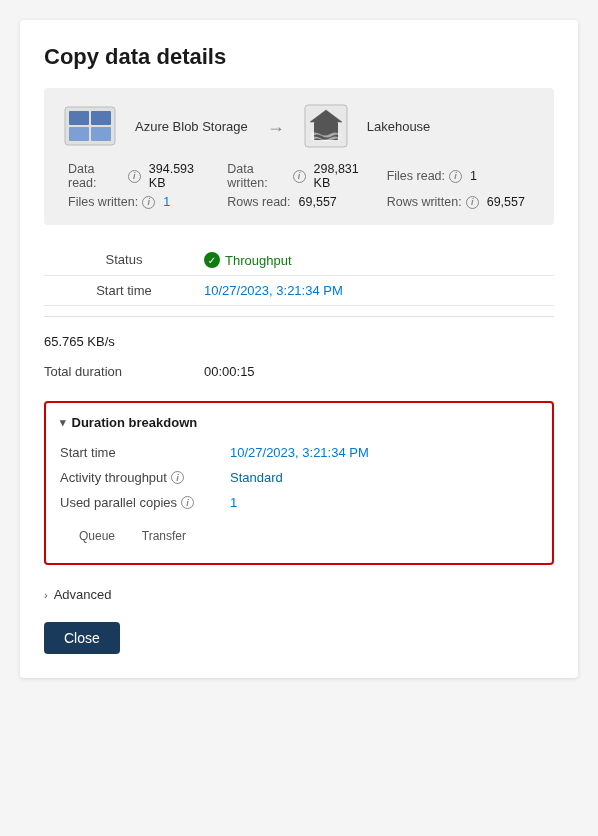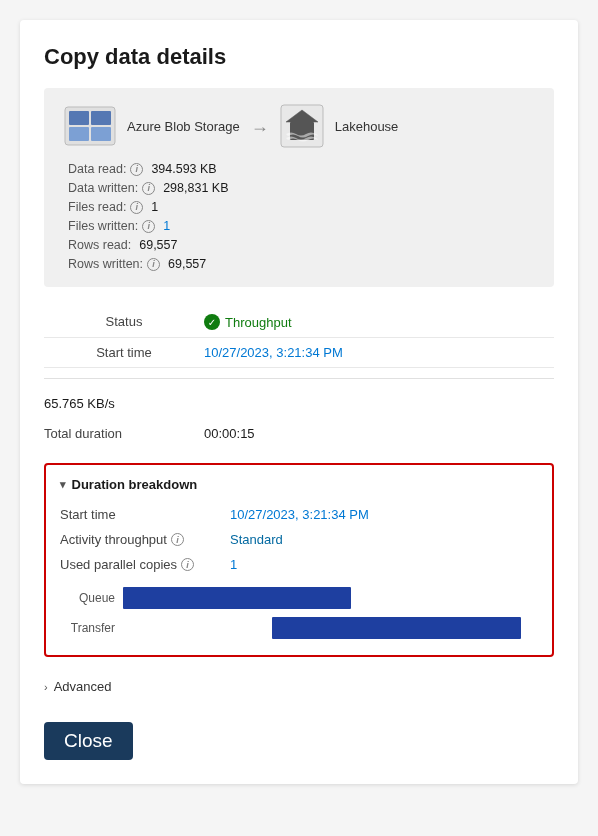--- a/index.html
+++ b/index.html
@@ -32,21 +32,21 @@
       border-radius: 4px;
       padding: 16px 20px;
       margin-bottom: 20px;
       display: flex;
       flex-direction: column;
       gap: 14px;
     }
     .transfer-flow {
       display: flex;
       align-items: center;
-      gap: 11px;
+      gap: 19px;
     }
     .source-icon {
       width: 52px;
       height: 40px;
       flex-shrink: 0;
     }
     .arrow {
       color: #888;
       font-size: 18px;
       flex-shrink: 0;
@@ -56,21 +56,21 @@
       height: 44px;
       flex-shrink: 0;
     }
     .label-text {
       font-size: 13px;
       color: #333;
       font-weight: 400;
     }
     .transfer-stats {
       display: grid;
-      grid-template-columns: 1fr;
+      grid-template-columns: 1fr 1fr 1fr;
       gap: 5px 16px;
       padding: 0 4px;
     }
     .stat-row {
       display: flex;
       align-items: center;
       gap: 4px;
       font-size: 12.5px;
       color: #333;
     }
@@ -197,21 +197,21 @@
       font-size: 13px;
     }
     .duration-val-link {
       color: #0078d4;
       font-size: 13px;
     }
     
     .bar-chart {
       margin-top: 10px;
       display: flex;
-      flex-direction: column;
+      flex-direction: row;
       gap: 8px;
     }
     .bar-row {
       display: flex;
       align-items: center;
       gap: 8px;
     }
     .bar-label {
       width: 55px;
       text-align: right;
@@ -249,24 +249,24 @@
       font-size: 13px;
       color: #333;
     }
     
     .close-btn {
       background: #1a3a5c;
       color: #fff;
       border: none;
       border-radius: 4px;
       padding: 8px 20px;
-      font-size: 19px;
+      font-size: 14px;
       font-weight: 500;
       cursor: pointer;
-      margin-top: 24px;
+      margin-top: 16px;
       display: inline-block;
     }
   </style>
 </head>
 <body>
 
 <div class="panel">
 
   <div class="panel-title">Copy data details</div>
 

